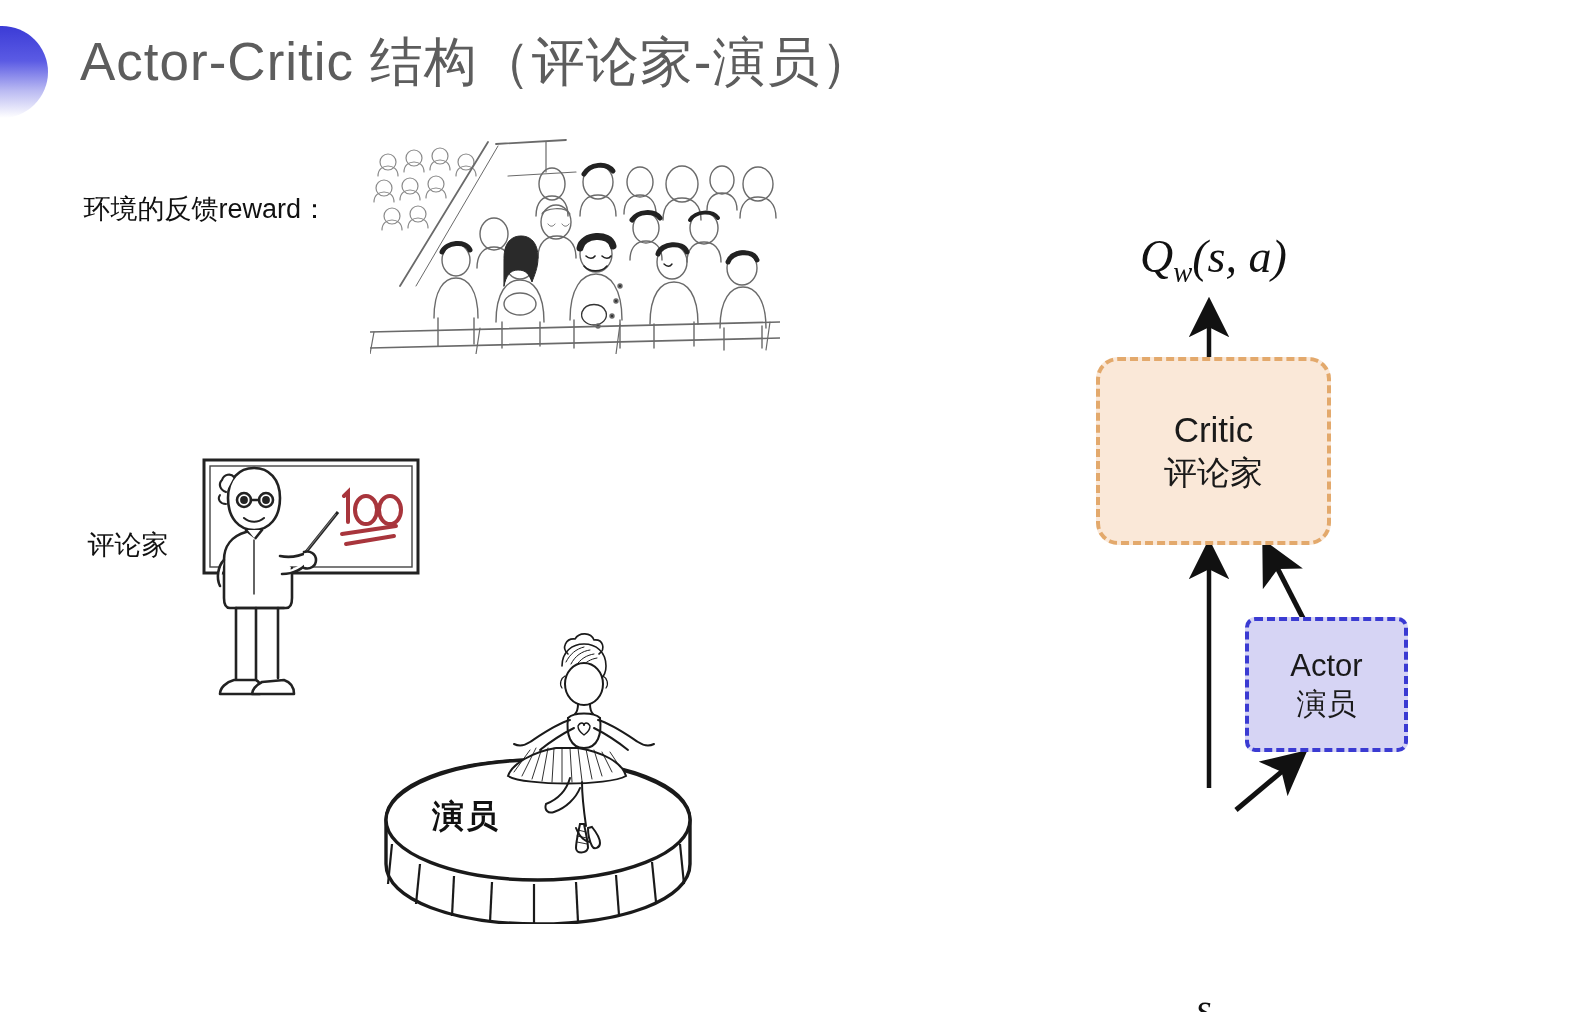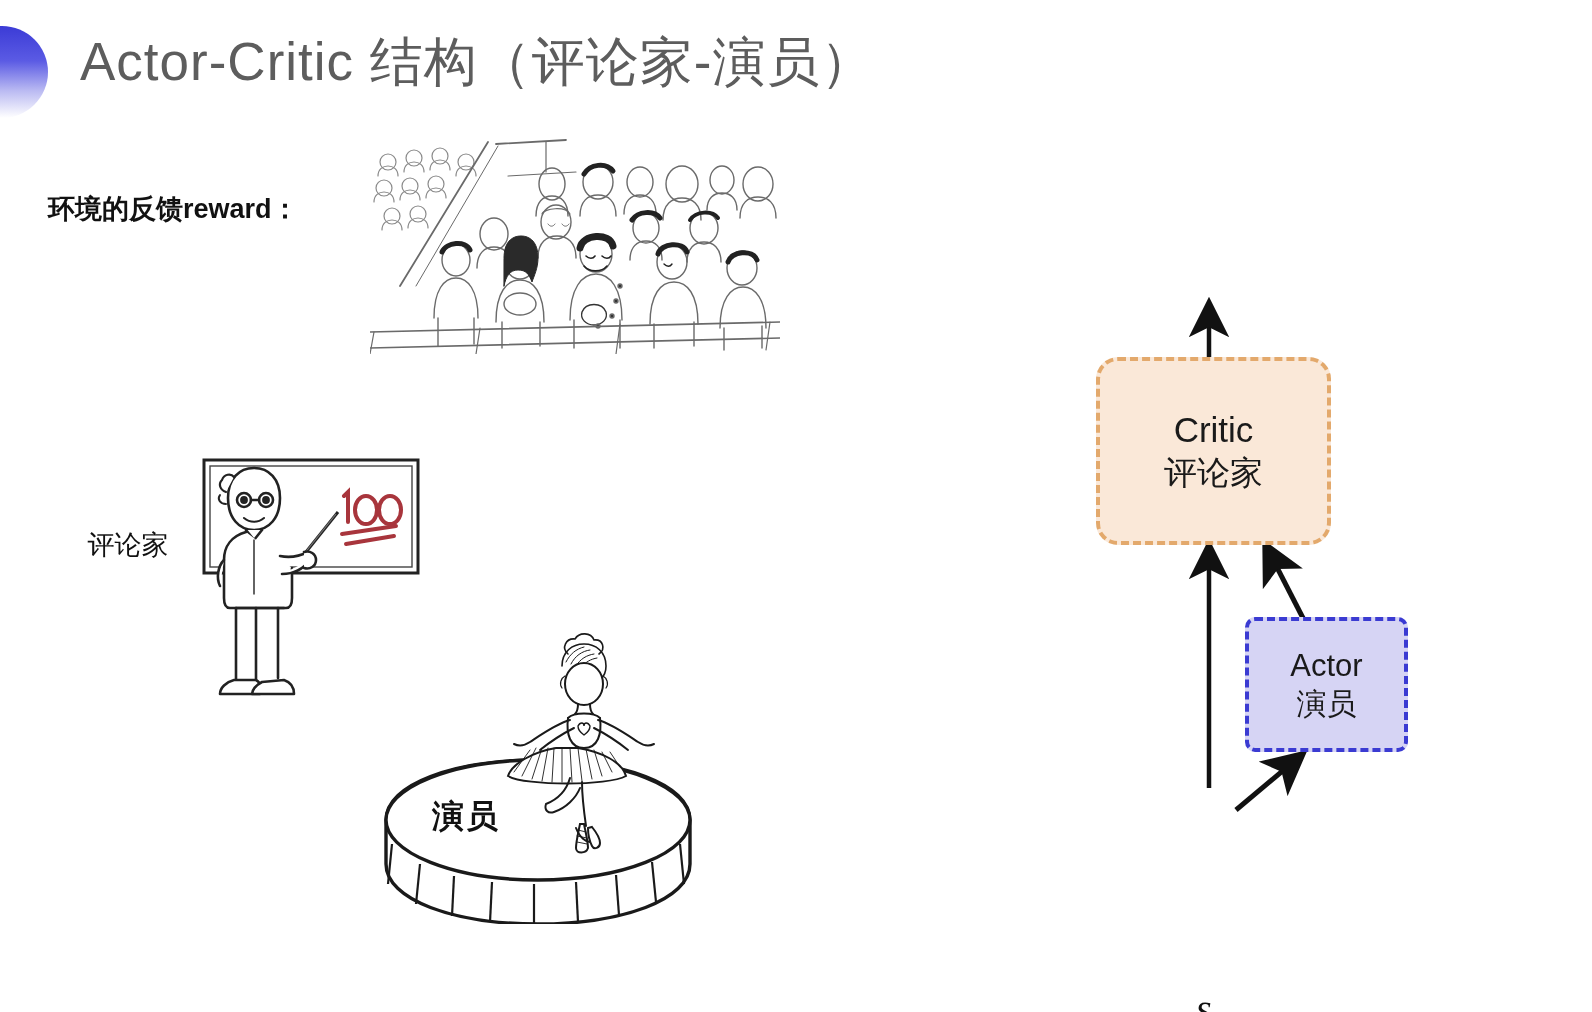--- a/index.html
+++ b/index.html
@@ -20,22 +20,22 @@
   }
   .title-text{
     position:absolute;left:80px;top:30px;
     font-size:53px;font-weight:300;color:#5d5d5d;
     letter-spacing:1px;white-space:nowrap;line-height:1.2;
   }
 
   
   .label-reward{
     position:absolute;left:48px;top:190px;width:280px;
-    text-align:left;font-size:27px;color:#111;line-height:1.45;
-    font-weight:700;
+    text-align:right;font-size:27px;color:#111;line-height:1.45;
+    font-weight:400;
   }
   .label-critic-left{
     position:absolute;left:48px;top:525px;width:160px;
     text-align:center;font-size:27px;color:#111;line-height:1.5;
     font-weight:500;
   }
 
   
   .audience{position:absolute;left:370px;top:136px;width:410px;height:218px;}
   .teacher{position:absolute;left:196px;top:452px;width:232px;height:255px;}
@@ -324,20 +324,21 @@
 
       <line x1="169" y1="147" x2="169" y2="98" stroke="#111" stroke-width="4.5" marker-end="url(#ah)"></line>
 
       <line x1="169" y1="578" x2="169" y2="340" stroke="#111" stroke-width="4.5" marker-end="url(#ah)"></line>
 
       <line x1="265" y1="412" x2="228" y2="340" stroke="#111" stroke-width="5" marker-end="url(#ah)"></line>
 
       <line x1="196" y1="600" x2="258" y2="548" stroke="#111" stroke-width="5" marker-end="url(#ah)"></line>
     </svg>
 
+    <div class="formula f-q"><span>Q</span><sub>w</sub><span>(s, a)</span></div>
 
     <div class="box box-critic">
       <div class="l1">Critic</div>
       <div class="l2">评论家</div>
     </div>
 
 
     <div class="box box-actor">
       <div class="l1">Actor</div>
       <div class="l2">演员</div>

